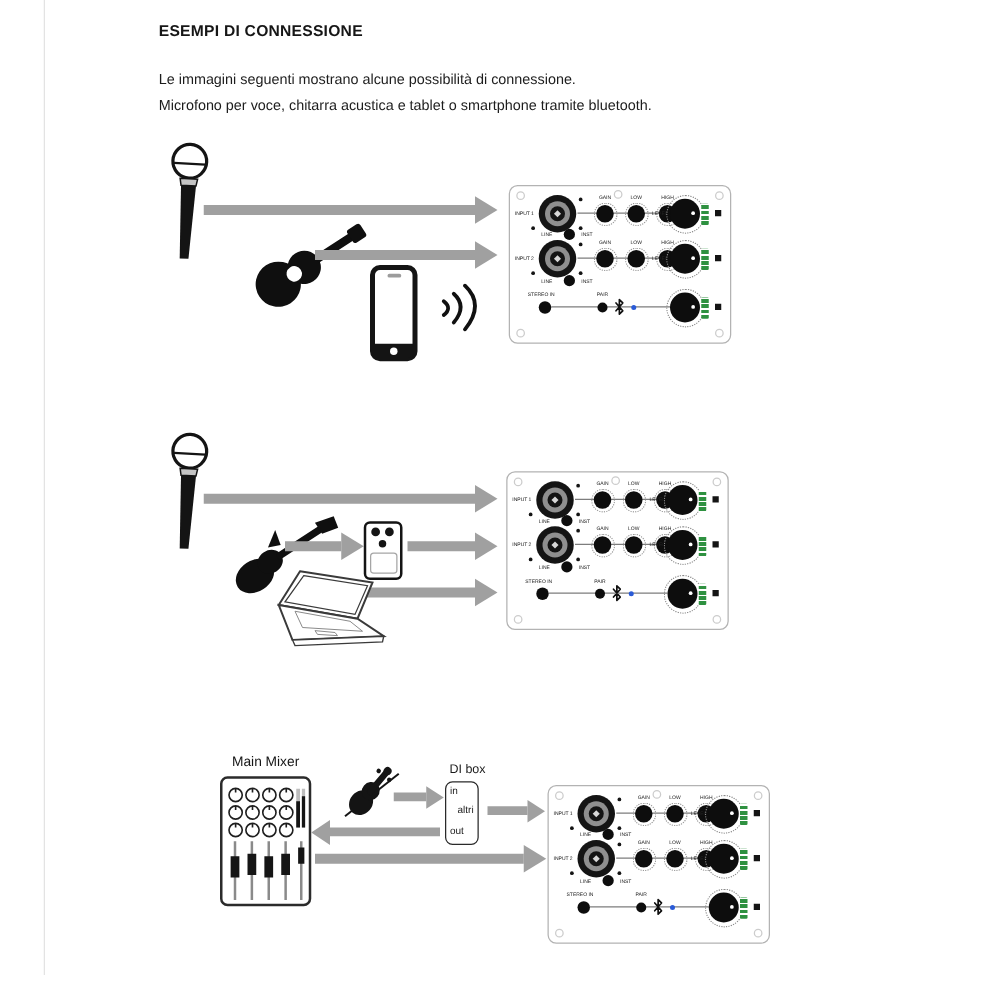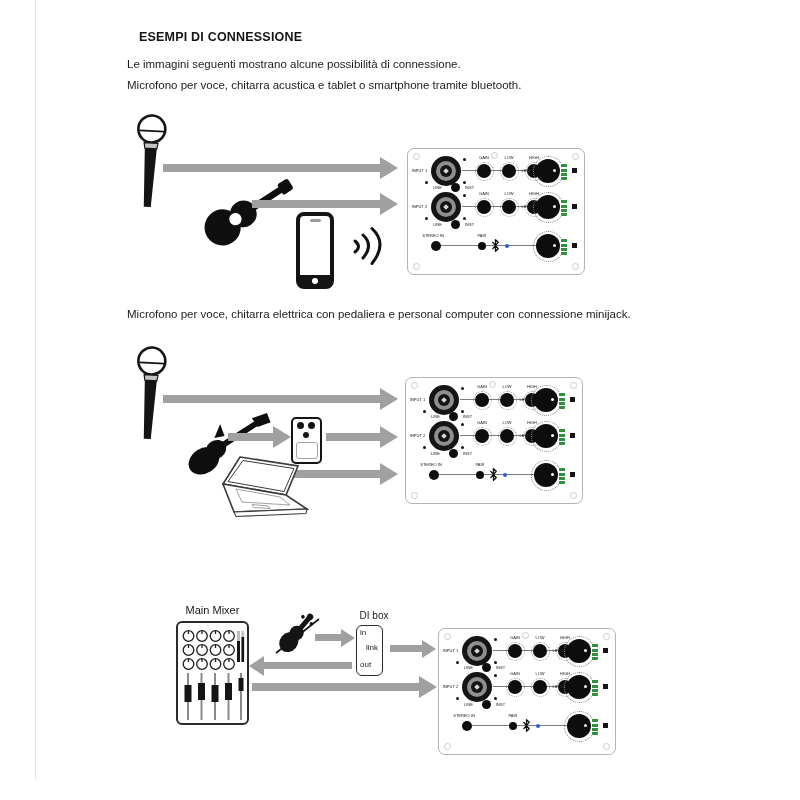--- a/index.html
+++ b/index.html
@@ -2,21 +2,21 @@
 <html><head>
 <meta charset="utf-8">
 <style>
   html,body{margin:0;padding:0;background:#fff;}
   #page{position:relative;width:800px;height:800px;background:#fff;overflow:hidden;
         font-family:"Liberation Sans",sans-serif;color:#1c1c1c;}
   .page-edge{position:absolute;left:35px;top:0;width:1px;height:780px;background:#e3e3e3;}
 
   
   .heading{position:absolute;left:127px;top:18px;font-size:12.5px;font-weight:bold;
-           letter-spacing:.2px;margin:12px;color:#161616;}
+           letter-spacing:.2px;margin:0;color:#161616;}
   .body-line{position:absolute;left:127px;font-size:11.5px;line-height:15px;margin:0;}
   .just{width:565px;text-align:justify;line-height:18.5px;}
 
   
   .ar{position:absolute;height:8px;background:#a0a0a0;}
   .ar::after{content:"";position:absolute;left:100%;top:50%;margin-top:-11px;
              border:11px solid transparent;border-right:0;border-left:18px solid #a0a0a0;}
   .ar.sm{height:7px;}
   .ar.sm::after{margin-top:-9px;border-width:9px;border-right:0;border-left:14px solid #a0a0a0;}
   .ar.left::after{content:none;}
@@ -214,21 +214,20 @@
         <path d="M2 4.5 L8 11.5 L5 14.5 L5 1.5 L8 4.5 L2 11.5" fill="none" stroke="#111" stroke-width="1.5" stroke-linejoin="round" stroke-linecap="round"></path>
       </svg>
       <i class="led"></i>
       <span class="kbig"></span>
       <span class="meter"></span>
       <span class="sq"></span>
     </div>
   </div>
 </div>
 
-  <p class="body-line" style="top:307px">Microfono per voce, chitarra elettrica con pedaliera e personal computer con connessione minijack.</p>
 
   <svg class="abs" style="left:129px;top:346px;overflow:visible" width="42" height="96" viewBox="0 0 42 96">
     <g transform="rotate(3 21 50)">
       <circle cx="21" cy="15" r="13.5" fill="#fff" stroke="#141414" stroke-width="2.6"></circle>
       <path d="M8.5 17 h25" stroke="#141414" stroke-width="1.8"></path>
       <path d="M14 29 L28 29 L27 34.5 L15 34.5 Z" fill="#c4c4c4" stroke="#141414" stroke-width="1.2"></path>
       <path d="M15 34.5 L27 34.5 L24 93 L17 93 Z" fill="#141414"></path>
     </g>
   </svg>
 
@@ -406,21 +405,21 @@
       <circle cx="16.5" cy="9.5" r="1.8"></circle>
       <circle cx="27.5" cy="9.5" r="1.8"></circle>
     </g>
   </svg>
 
   <div class="ar sm" style="left:315px;top:634px;width:26px"></div>
 
   <div class="di-label">DI box</div>
   <div class="dibox">
     <span style="left:3px;top:2px">in</span>
-    <span style="left:9px;top:17px">link</span>
+    <span style="left:9px;top:17px">altri</span>
     <span style="left:3px;top:34px">out</span>
   </div>
 
   <div class="ar sm" style="left:390px;top:645px;width:32px"></div>
   <div class="ar sm left" style="left:264px;top:662px;width:88px"></div>
   <div class="ar" style="left:252px;top:683px;width:167px"></div>
 
   <div class="panel-slot" style="left:438px;top:628px">
   <div class="panel">
     <i class="hole" style="left:5px;top:4px"></i>

